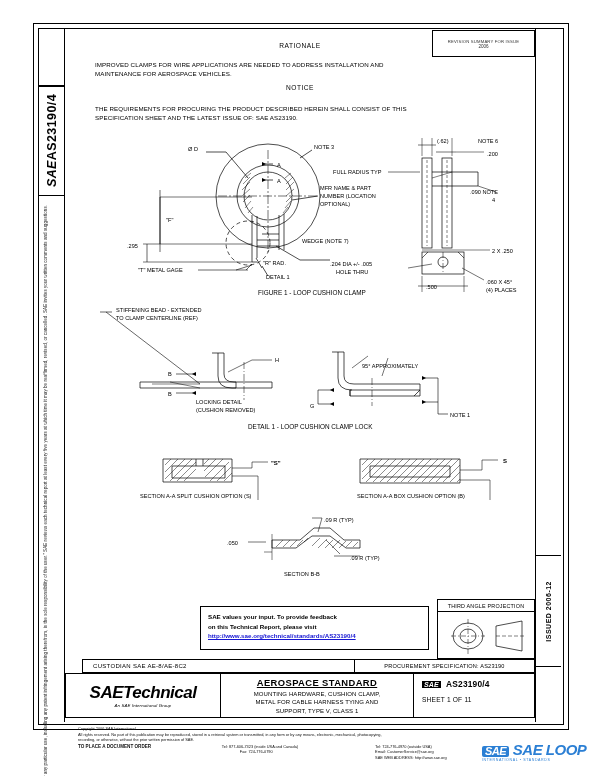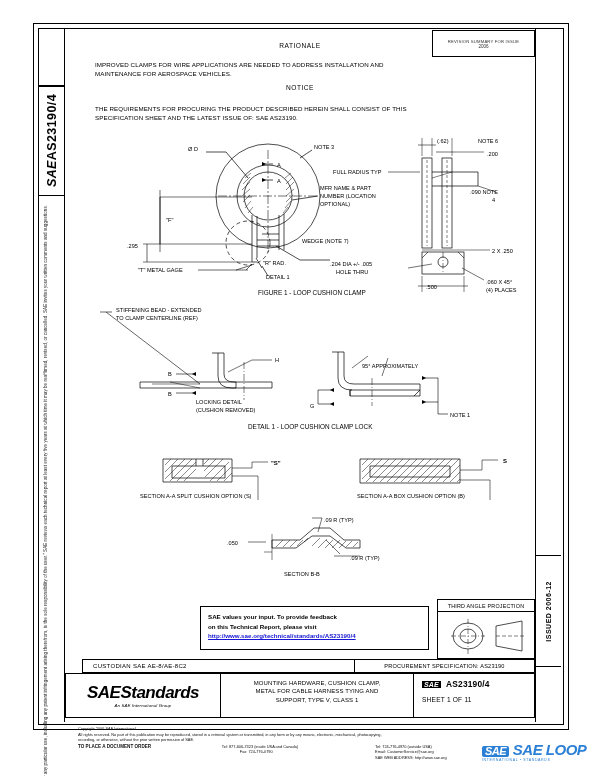--- a/index.html
+++ b/index.html
@@ -360,25 +360,26 @@
   <div class="cust">
     <span>CUSTODIAN  SAE AE-8/AE-8C2</span>
   </div>
   <div class="proc">
     <span>PROCUREMENT SPECIFICATION: AS23190</span>
   </div>
 
   <div class="tblock">
     <div class="tb-logo">
       <div class="sae-logo">
-        <span>SAE</span><span class="ae">Standards</span>
+        <span>SAE</span><span class="ae">Technical</span>
       </div>
       <div class="sae-sub">An SAE International Group</div>
     </div>
     <div class="tb-mid">
+      <div class="t1">AEROSPACE STANDARD</div>
       <div class="t2">
         <div>MOUNTING HARDWARE, CUSHION CLAMP,</div>
         <div>METAL FOR CABLE HARNESS TYING AND</div>
         <div>SUPPORT, TYPE V, CLASS 1</div>
       </div>
     </div>
     <div class="tb-right">
       <div class="r1">
         <span class="mark">SAE</span>
         <span>AS23190/4</span>

